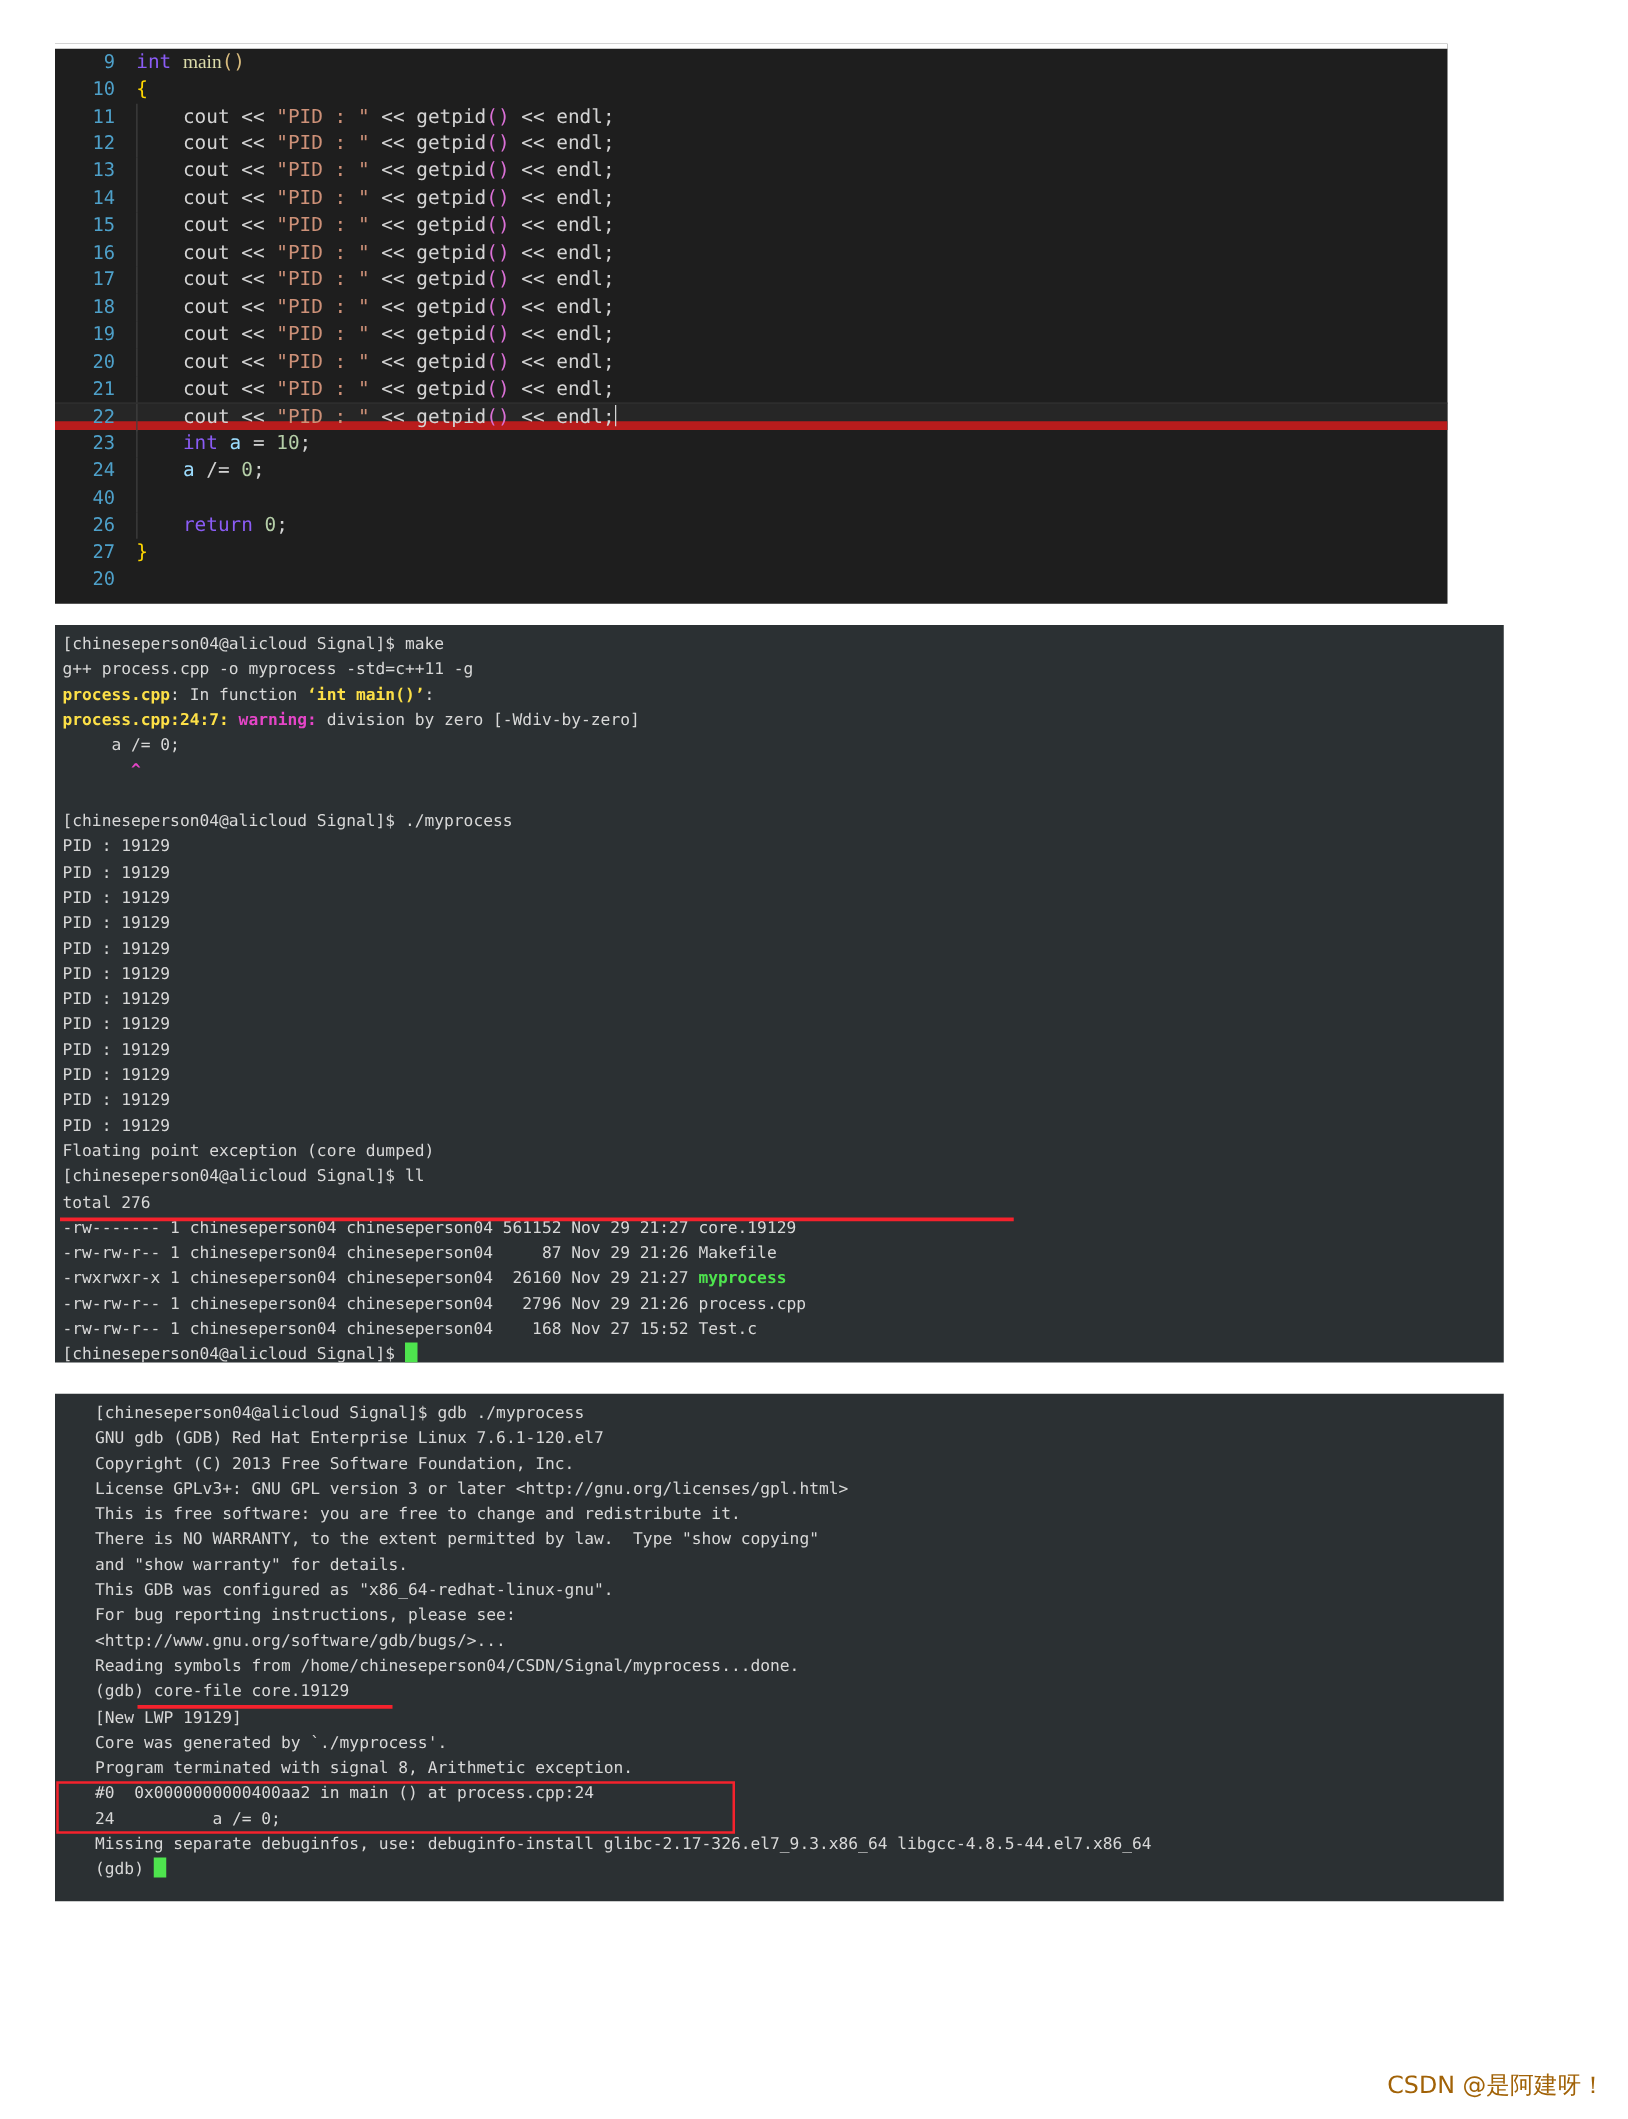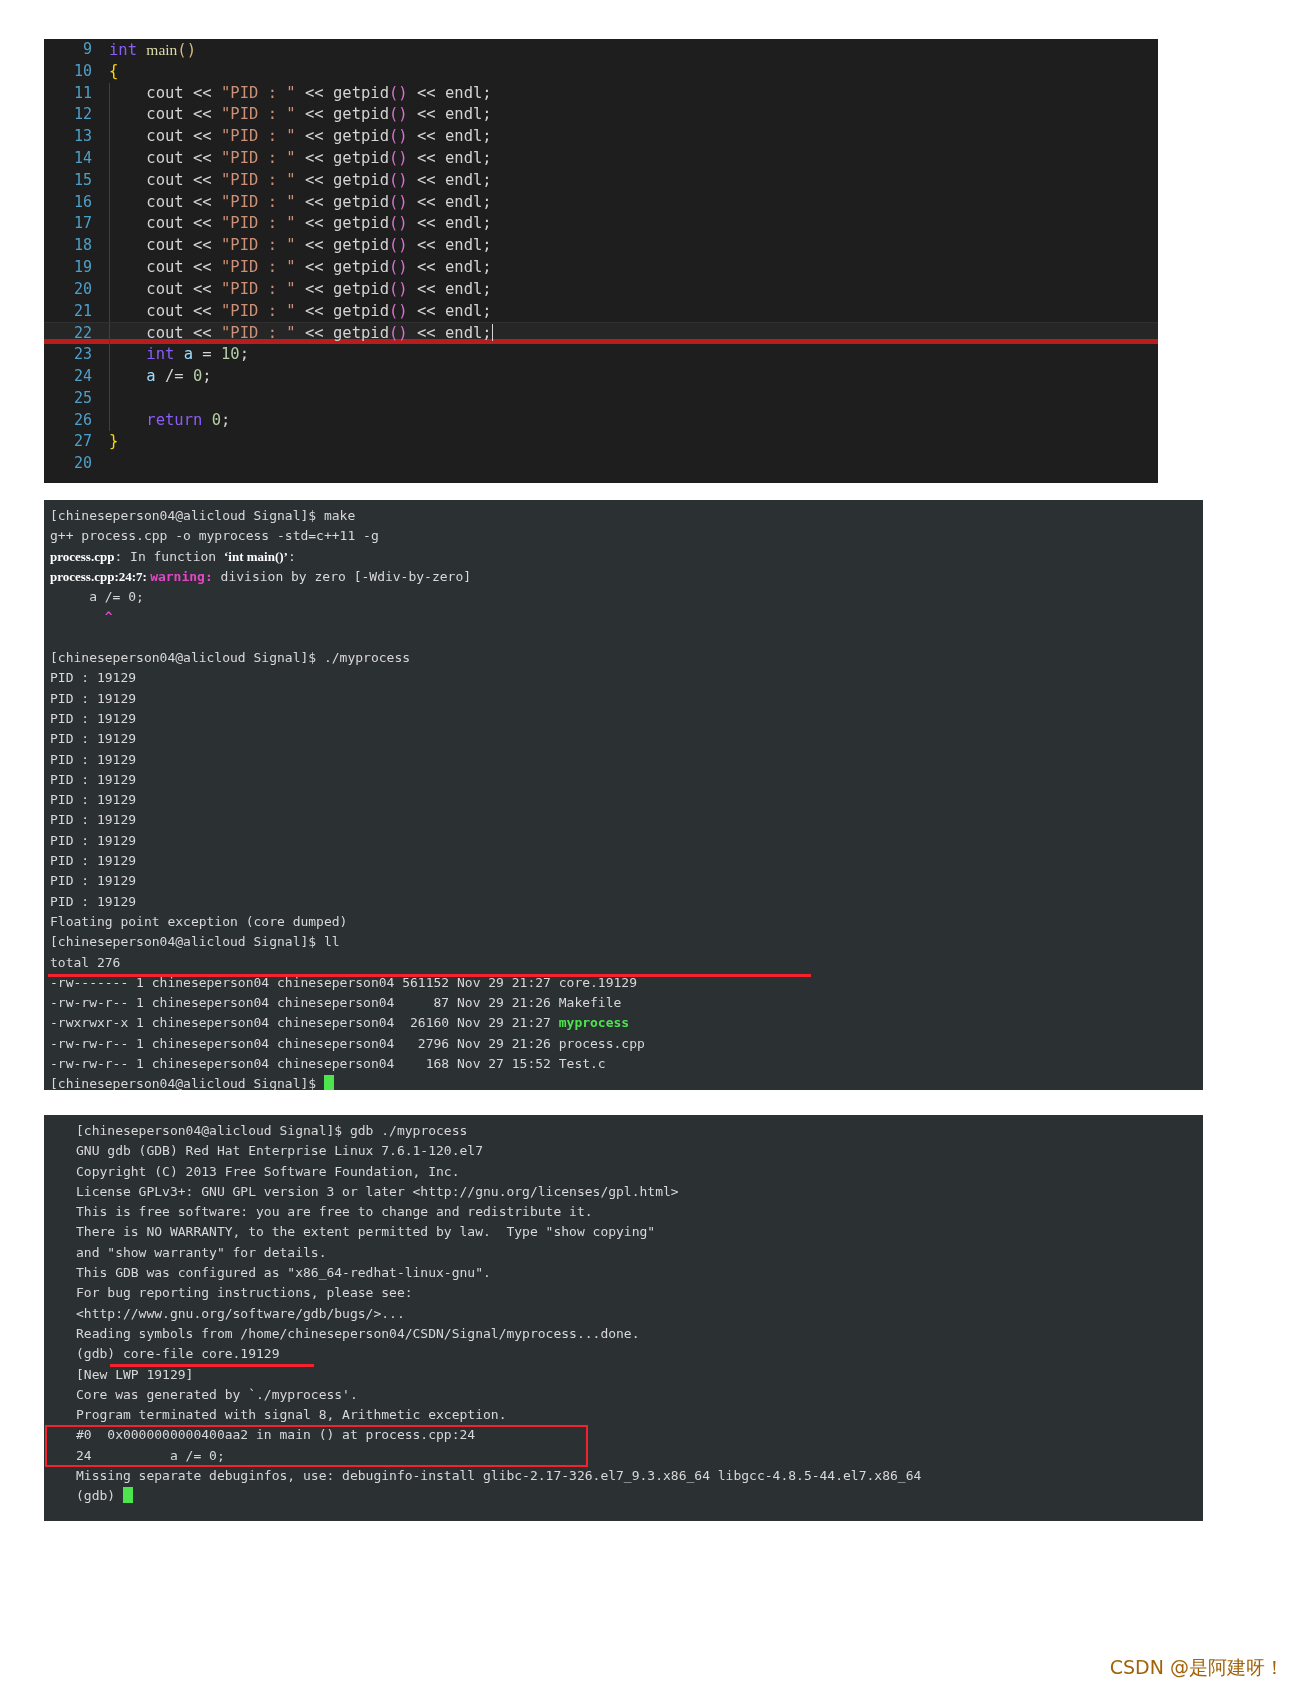--- a/index.html
+++ b/index.html
@@ -28,21 +28,21 @@
   .code-line {
     display: flex;
     height: 21.8px;
     line-height: 21.8px;
     font-size: 15.5px;
     white-space: pre;
   }
   .code-line.highlight {
     background: #262626;
     border-top: 1px solid #303030;
-    border-bottom: 5px solid #b91c1c;
+    border-bottom: 7px solid #b91c1c;
   }
   .ln {
     width: 64px;
     text-align: right;
     padding-right: 16px;
     color: #4ea0c9;
     flex: 0 0 64px;
     font-size: 15px;
   }
   .code-text { flex: 1 1 auto; color: #d4d4d4; position: relative; padding-left: 1px; }
@@ -90,21 +90,21 @@
     height: 590px;
   }
   #term-gdb {
     left: 44px;
     top: 1115px;
     width: 1159px;
     height: 406px;
     padding-left: 32px;
   }
   .tline { height: 20.3px; position: relative; }
-  .c-bold   { color: #ffffff; font-weight: bold; font-family: Liberation Serif, serif; }
+  .c-bold   { color: #fde047; font-weight: bold; }
   .c-warn   { color: #e545c7; font-weight: bold; }
   .c-green  { color: #4ee44e; font-weight: bold; }
   .cursor-block {
     display: inline-block;
     width: 10px;
     height: 16px;
     background: #4ee44e;
     vertical-align: -3px;
   }
 
@@ -143,21 +143,21 @@
     <div class="code-line"><span class="ln">15</span><span class="code-text"><span class="indent-guide"></span><span class="op">    cout </span><span class="op">&lt;&lt; </span><span class="str">"PID : "</span><span class="op"> &lt;&lt; </span><span class="op">getpid</span><span class="paren2">(</span><span class="paren2">)</span><span class="op"> &lt;&lt; endl;</span></span></div>
     <div class="code-line"><span class="ln">16</span><span class="code-text"><span class="indent-guide"></span><span class="op">    cout </span><span class="op">&lt;&lt; </span><span class="str">"PID : "</span><span class="op"> &lt;&lt; </span><span class="op">getpid</span><span class="paren2">(</span><span class="paren2">)</span><span class="op"> &lt;&lt; endl;</span></span></div>
     <div class="code-line"><span class="ln">17</span><span class="code-text"><span class="indent-guide"></span><span class="op">    cout </span><span class="op">&lt;&lt; </span><span class="str">"PID : "</span><span class="op"> &lt;&lt; </span><span class="op">getpid</span><span class="paren2">(</span><span class="paren2">)</span><span class="op"> &lt;&lt; endl;</span></span></div>
     <div class="code-line"><span class="ln">18</span><span class="code-text"><span class="indent-guide"></span><span class="op">    cout </span><span class="op">&lt;&lt; </span><span class="str">"PID : "</span><span class="op"> &lt;&lt; </span><span class="op">getpid</span><span class="paren2">(</span><span class="paren2">)</span><span class="op"> &lt;&lt; endl;</span></span></div>
     <div class="code-line"><span class="ln">19</span><span class="code-text"><span class="indent-guide"></span><span class="op">    cout </span><span class="op">&lt;&lt; </span><span class="str">"PID : "</span><span class="op"> &lt;&lt; </span><span class="op">getpid</span><span class="paren2">(</span><span class="paren2">)</span><span class="op"> &lt;&lt; endl;</span></span></div>
     <div class="code-line"><span class="ln">20</span><span class="code-text"><span class="indent-guide"></span><span class="op">    cout </span><span class="op">&lt;&lt; </span><span class="str">"PID : "</span><span class="op"> &lt;&lt; </span><span class="op">getpid</span><span class="paren2">(</span><span class="paren2">)</span><span class="op"> &lt;&lt; endl;</span></span></div>
     <div class="code-line"><span class="ln">21</span><span class="code-text"><span class="indent-guide"></span><span class="op">    cout </span><span class="op">&lt;&lt; </span><span class="str">"PID : "</span><span class="op"> &lt;&lt; </span><span class="op">getpid</span><span class="paren2">(</span><span class="paren2">)</span><span class="op"> &lt;&lt; endl;</span></span></div>
     <div class="code-line highlight"><span class="ln">22</span><span class="code-text"><span class="indent-guide"></span><span class="op">    cout </span><span class="op">&lt;&lt; </span><span class="str">"PID : "</span><span class="op"> &lt;&lt; </span><span class="op">getpid</span><span class="paren2">(</span><span class="paren2">)</span><span class="op"> &lt;&lt; endl;</span><span class="caret"></span></span></div>
     <div class="code-line"><span class="ln">23</span><span class="code-text"><span class="indent-guide"></span><span class="op">    </span><span class="kw">int</span><span class="op"> </span><span class="ident">a</span><span class="op"> = </span><span class="num">10</span><span class="op">;</span></span></div>
     <div class="code-line"><span class="ln">24</span><span class="code-text"><span class="indent-guide"></span><span class="op">    </span><span class="ident">a</span><span class="op"> /= </span><span class="num">0</span><span class="op">;</span></span></div>
-    <div class="code-line"><span class="ln">25</span><span class="code-text"><span class="indent-guide"></span></span></div>
+    <div class="code-line"><span class="ln">40</span><span class="code-text"><span class="indent-guide"></span></span></div>
     <div class="code-line"><span class="ln">26</span><span class="code-text"><span class="indent-guide"></span><span class="op">    </span><span class="kw">return</span><span class="op"> </span><span class="num">0</span><span class="op">;</span></span></div>
     <div class="code-line"><span class="ln">27</span><span class="code-text"><span class="brace">}</span></span></div>
     <div class="code-line"><span class="ln">20</span><span class="code-text"></span></div>
   </div>
 
 <div class="term" id="term-run"><div class="tline"><span>[chineseperson04@alicloud Signal]$ </span><span>make</span></div><div class="tline"><span>g++ process.cpp -o myprocess -std=c++11 -g</span></div><div class="tline"><span class="c-bold">process.cpp</span><span>: In function </span><span class="c-bold">‘int main()’</span><span>:</span></div><div class="tline"><span class="c-bold">process.cpp:24:7: </span><span class="c-warn">warning:</span><span> division by zero [-Wdiv-by-zero]</span></div><div class="tline"><span>     a /= 0;</span></div><div class="tline"><span>       </span><span class="c-warn">^</span></div><div class="tline"><span></span></div><div class="tline"><span>[chineseperson04@alicloud Signal]$ </span><span>./myprocess</span></div><div class="tline"><span>PID : 19129</span></div><div class="tline"><span>PID : 19129</span></div><div class="tline"><span>PID : 19129</span></div><div class="tline"><span>PID : 19129</span></div><div class="tline"><span>PID : 19129</span></div><div class="tline"><span>PID : 19129</span></div><div class="tline"><span>PID : 19129</span></div><div class="tline"><span>PID : 19129</span></div><div class="tline"><span>PID : 19129</span></div><div class="tline"><span>PID : 19129</span></div><div class="tline"><span>PID : 19129</span></div><div class="tline"><span>PID : 19129</span></div><div class="tline"><span>Floating point exception (core dumped)</span></div><div class="tline"><span>[chineseperson04@alicloud Signal]$ </span><span>ll</span></div><div class="tline"><span>total 276</span></div><div class="tline"><span>-rw------- 1 chineseperson04 chineseperson04 561152 Nov 29 21:27 core.19129</span></div><div class="tline"><span>-rw-rw-r-- 1 chineseperson04 chineseperson04     87 Nov 29 21:26 Makefile</span></div><div class="tline"><span>-rwxrwxr-x 1 chineseperson04 chineseperson04  26160 Nov 29 21:27 </span><span class="c-green">myprocess</span></div><div class="tline"><span>-rw-rw-r-- 1 chineseperson04 chineseperson04   2796 Nov 29 21:26 process.cpp</span></div><div class="tline"><span>-rw-rw-r-- 1 chineseperson04 chineseperson04    168 Nov 27 15:52 Test.c</span></div><div class="tline"><span>[chineseperson04@alicloud Signal]$ </span><span class="cursor-block"></span></div></div>
 
 <div class="term" id="term-gdb"><div class="tline"><span>[chineseperson04@alicloud Signal]$ </span><span>gdb ./myprocess</span></div><div class="tline"><span>GNU gdb (GDB) Red Hat Enterprise Linux 7.6.1-120.el7</span></div><div class="tline"><span>Copyright (C) 2013 Free Software Foundation, Inc.</span></div><div class="tline"><span>License GPLv3+: GNU GPL version 3 or later &lt;http://gnu.org/licenses/gpl.html&gt;</span></div><div class="tline"><span>This is free software: you are free to change and redistribute it.</span></div><div class="tline"><span>There is NO WARRANTY, to the extent permitted by law.  Type "show copying"</span></div><div class="tline"><span>and "show warranty" for details.</span></div><div class="tline"><span>This GDB was configured as "x86_64-redhat-linux-gnu".</span></div><div class="tline"><span>For bug reporting instructions, please see:</span></div><div class="tline"><span>&lt;http://www.gnu.org/software/gdb/bugs/&gt;...</span></div><div class="tline"><span>Reading symbols from /home/chineseperson04/CSDN/Signal/myprocess...done.</span></div><div class="tline"><span>(gdb) </span><span>core-file core.19129</span></div><div class="tline"><span>[New LWP 19129]</span></div><div class="tline"><span>Core was generated by `./myprocess'.</span></div><div class="tline"><span>Program terminated with signal 8, Arithmetic exception.</span></div><div class="tline"><span>#0  0x0000000000400aa2 in main () at process.cpp:24</span></div><div class="tline"><span>24          a /= 0;</span></div><div class="tline"><span>Missing separate debuginfos, use: debuginfo-install glibc-2.17-326.el7_9.3.x86_64 libgcc-4.8.5-44.el7.x86_64</span></div><div class="tline"><span>(gdb) </span><span class="cursor-block"></span></div></div>
 
 <div class="red-underline" id="ann-core-row" style="left:48px; top:974px; width:763px;"></div>

